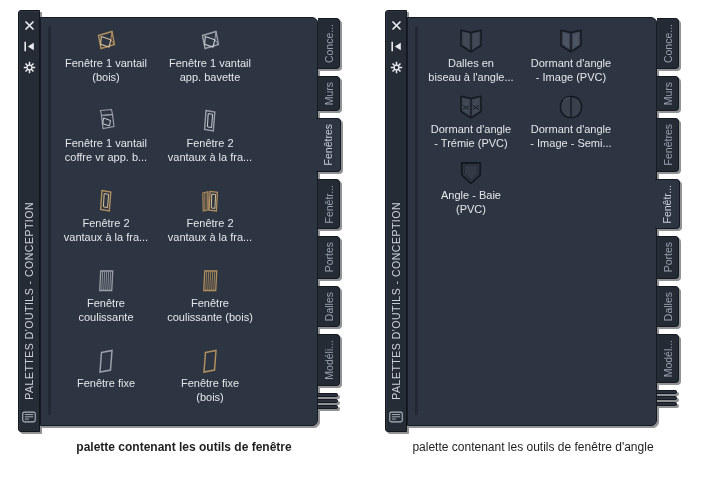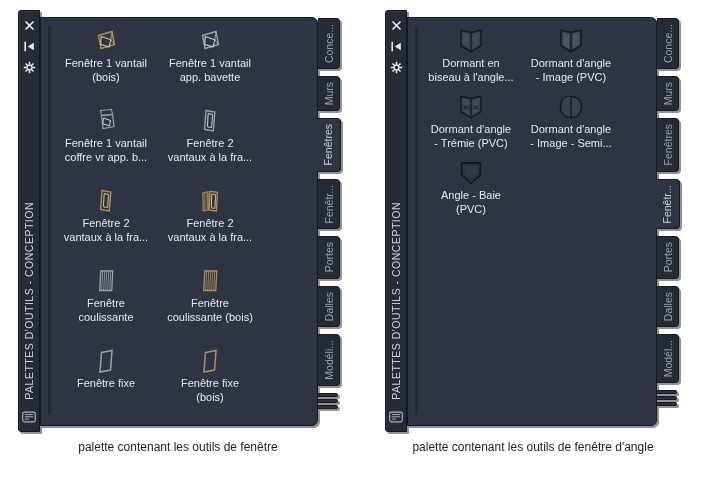--- a/index.html
+++ b/index.html
@@ -54,21 +54,21 @@
     padding:5px 0;cursor:pointer;
   }
   .tab-text{writing-mode:vertical-rl;transform:rotate(180deg);font-size:10.5px;color:#96a0af;white-space:nowrap;}
   .tab.active{background:#2e3542;width:25px;margin-left:-2px;position:relative;z-index:2;}
   .tab.active .tab-text{color:#c7ced9;}
   .strips{display:flex;flex-direction:column;gap:2px;}
   .strip{width:20px;height:4px;box-sizing:border-box;background:#2a313d;border:1px solid #151a22;border-left:none;border-radius:0 2px 2px 0;}
 
   
   .caption{position:absolute;top:440px;font-size:12px;color:#1e1e1e;text-align:center;}
-  #caption-left{left:16px;width:324px;}
+  #caption-left{left:22px;width:324px;font-weight:bold;}
   #caption-right{left:370px;width:326px;}
 </style>
 </head>
 <body>
 
 <div class="stage">
 
   <div class="palette" id="palette-left">
     <div class="body">
       <div class="groove"></div>
@@ -251,21 +251,21 @@
       <div class="items">
         <div class="item">
           <span class="tool-icon">
               <svg width="30" height="30" viewBox="0 0 30 30" fill="none">
                 <path d="M15 6.5 L25 4.2 L25 19.5 L15 25.8 L5 19.5 L5 4.2 Z" fill="#3a414d" stroke="#14181f" stroke-width="1.5" stroke-linejoin="round"></path>
    <path d="M7.2 6.2 L13 8.2 L13 22.4 L7.2 18.6 Z" fill="#414956"></path>
    <path d="M22.8 6.2 L17 8.2 L17 22.4 L22.8 18.6 Z" fill="#414956"></path>
    <path d="M15 6.5 V25.8" stroke="#14181f" stroke-width="1.3"></path>
               </svg>
             </span>
-          <span class="tool-label">Dormant en
+          <span class="tool-label">Dalles en
 biseau à l'angle...</span>
         </div>
         <div class="item">
           <span class="tool-icon">
               <svg width="30" height="30" viewBox="0 0 30 30" fill="none">
                 <path d="M15 6.5 L25 4.2 L25 19.5 L15 25.8 L5 19.5 L5 4.2 Z" fill="#3a414d" stroke="#14181f" stroke-width="1.5" stroke-linejoin="round"></path>
    <path d="M7.2 6.2 L13 8.2 L13 22.4 L7.2 18.6 Z" fill="#4b5463"></path>
    <path d="M22.8 6.2 L17 8.2 L17 22.4 L22.8 18.6 Z" fill="#4b5463"></path>
    <path d="M15 6.5 V25.8" stroke="#14181f" stroke-width="1.3"></path>
               </svg>

